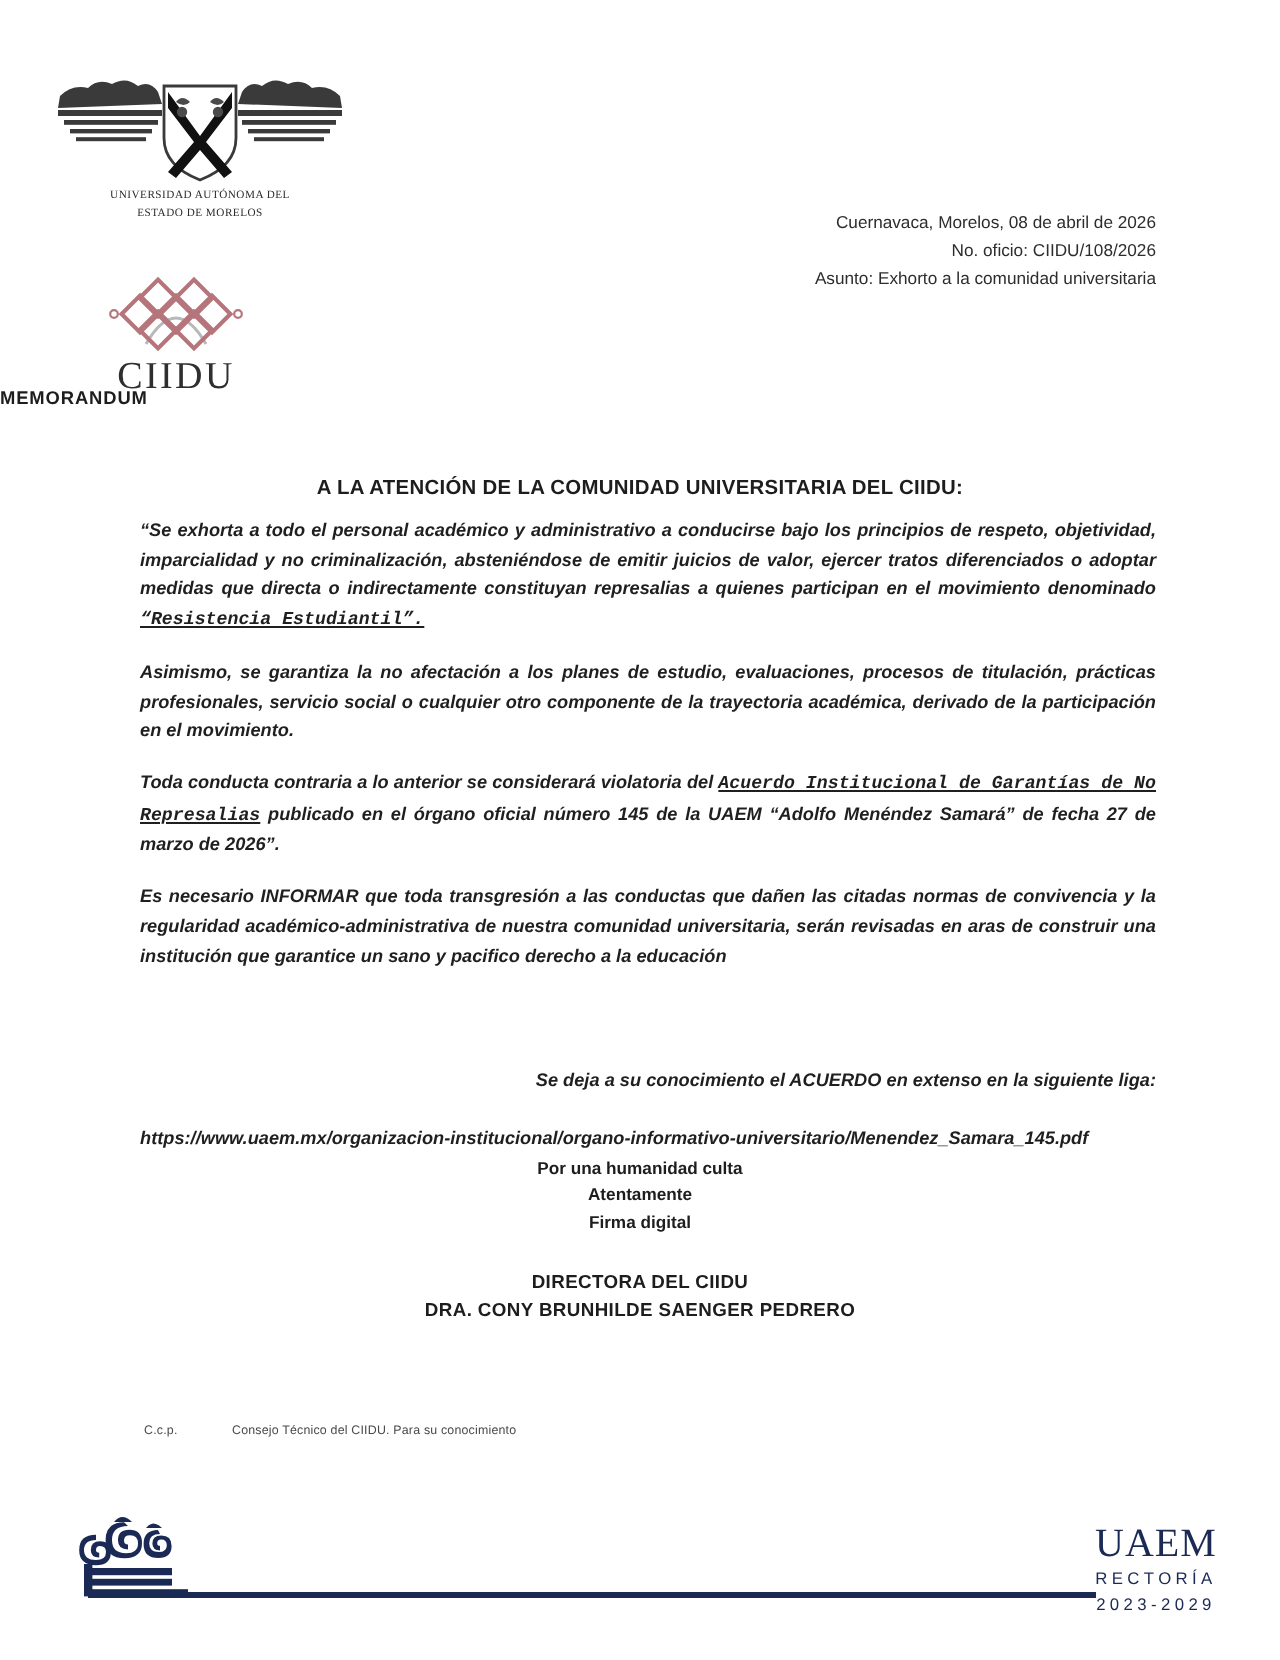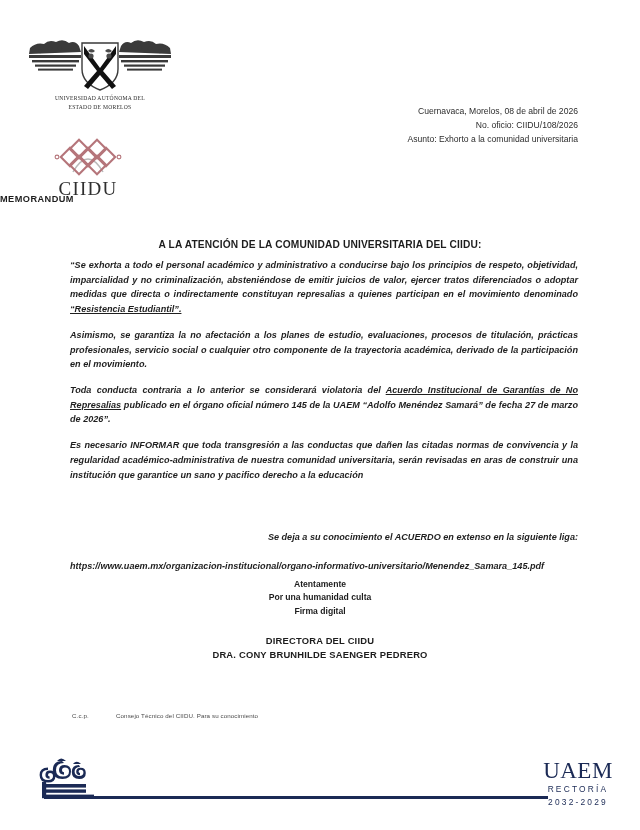--- a/index.html
+++ b/index.html
@@ -118,21 +118,21 @@
     font-size: 9.1px;
     line-height: 1.62;
     font-weight: bold;
     font-style: italic;
     text-align: justify;
     color: #1f1f1f;
     margin: 0 0 11px 0;
     letter-spacing: 0.01px;
   }
   .para.nojustify { text-align: right; margin-top: 48px; }
-  .para u { text-decoration: underline; }
+  .para u { text-decoration: underline; font-family: Liberation Mono, monospace; }
   .para.url {
     text-align: left;
     margin-top: 14px;
   }
 
   
   .sign-zone {
     position: absolute;
     top: 578px; left: 0; right: 0;
     text-align: center;
@@ -189,21 +189,21 @@
   .uaem-footer {
     position: absolute;
     right: 16px;
     bottom: 22px;
     text-align: center;
     color: #1b2a55;
     width: 92px;
   }
   .uaem-big {
     font-family: "Liberation Serif", serif;
-    font-size: 23px;
+    font-size: 20px;
     line-height: 0.95;
     letter-spacing: 0.5px;
   }
   .uaem-sub {
     font-size: 8.4px;
     letter-spacing: 2.2px;
     line-height: 1.32;
     margin-top: 2px;
   }
 </style>
@@ -302,22 +302,22 @@
     <p class="para"><span>Toda conducta contraria a lo anterior se considerará violatoria del </span><u>Acuerdo Institucional de Garantías de No Represalias</u><span> publicado en el órgano oficial número 145 de la UAEM “Adolfo Menéndez Samará” de fecha 27 de marzo de 2026”.</span></p>
 
     <p class="para">Es necesario INFORMAR que toda transgresión a las conductas que dañen las citadas normas de convivencia y la regularidad académico-administrativa de nuestra comunidad universitaria, serán revisadas en aras de construir una institución que garantice un sano y pacifico derecho a la educación</p>
 
     <p class="para nojustify">Se deja a su conocimiento el ACUERDO en extenso en la siguiente liga:</p>
 
     <p class="para url">https://www.uaem.mx/organizacion-institucional/organo-informativo-universitario/Menendez_Samara_145.pdf</p>
   </div>
 
   <div class="sign-zone">
+    <div class="sign-line">Por una humanidad culta</div>
     <div class="sign-line">Atentamente</div>
-    <div class="sign-line">Por una humanidad culta</div>
     <div class="sign-line">Firma digital</div>
     <div class="sign-gap"></div>
     <div class="sign-name">DIRECTORA DEL CIIDU</div>
     <div class="sign-name">DRA. CONY BRUNHILDE SAENGER PEDRERO</div>
   </div>
 
   <div class="ccp-zone">
     <span class="ccp-label">C.c.p.</span>
     <span>Consejo Técnico del CIIDU. Para su conocimiento</span>
   </div>
@@ -337,17 +337,17 @@
         <rect x="8" y="33.4" width="40" height="3.4"></rect>
         <rect x="4" y="38.6" width="52" height="3.6"></rect>
 
         <rect x="4" y="26" width="4.2" height="16"></rect>
       </g>
     </svg>
     <div class="footer-rule"></div>
     <div class="uaem-footer">
       <div class="uaem-big">UAEM</div>
       <div class="uaem-sub">RECTORÍA</div>
-      <div class="uaem-sub">2032-2029</div>
+      <div class="uaem-sub">2023-2029</div>
     </div>
   </div>
 
 </div>
 
 </body></html>

